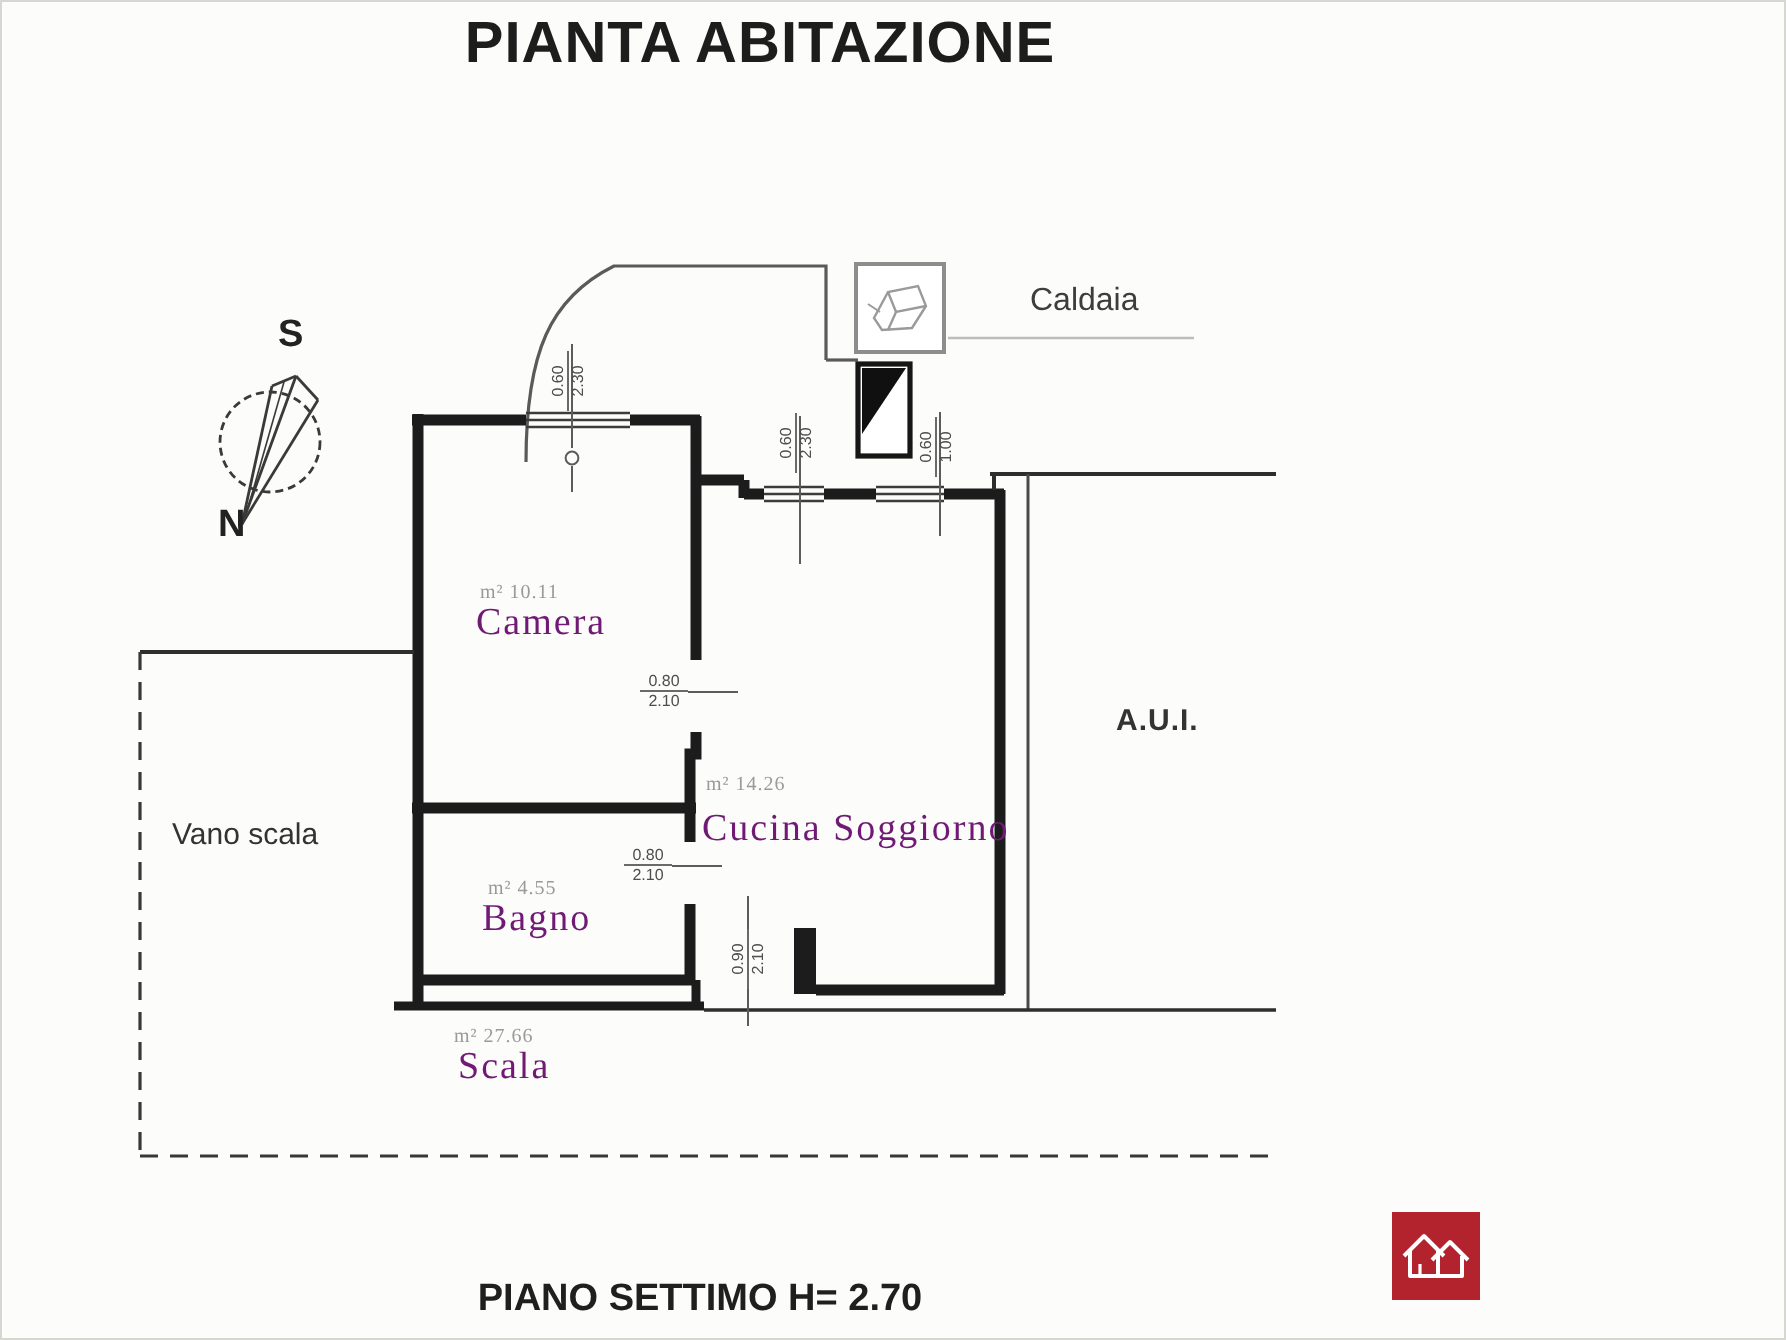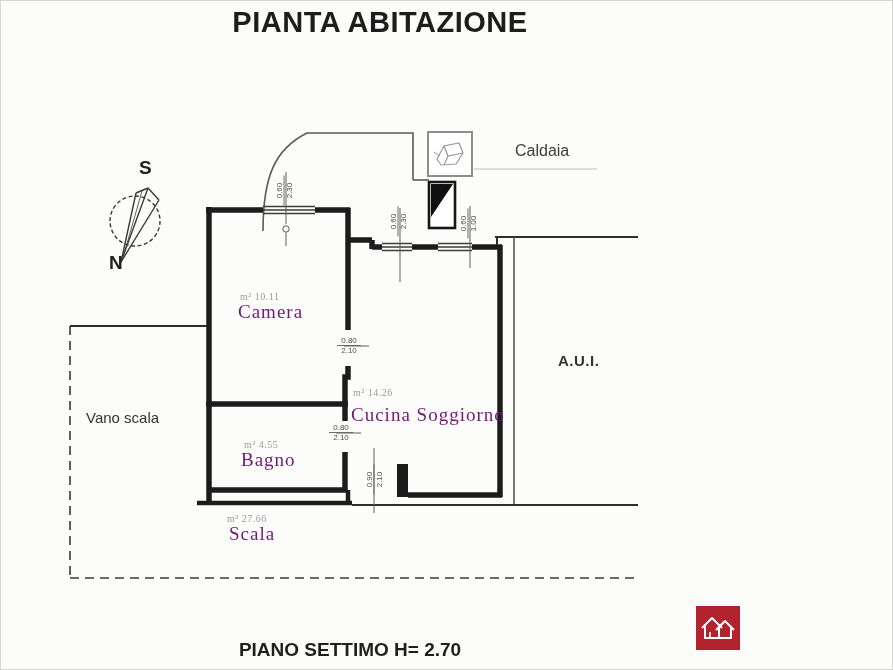--- a/index.html
+++ b/index.html
@@ -29,21 +29,21 @@
     position:absolute;font-family:"Liberation Serif",serif;
     font-size:19px;color:#701a75;letter-spacing:1px;white-space:nowrap;
   }
   .dim{
     position:absolute;font-size:8px;line-height:9px;color:#4e4e4e;
     text-align:center;white-space:nowrap;
   }
   .dim .top{display:block;border-bottom:1px solid #6a6a6a;padding:0 1px;}
   .dim .bot{display:block;padding:0 1px;}
   .dim-v{transform:rotate(-90deg);transform-origin:center center;width:30px;}
-  .dim-h{width:24px;margin-left:17px;}
+  .dim-h{width:24px;}
   .logo{left:688px;top:598px;width:200px;height:66px;}
   .logo-box{
     position:absolute;left:8px;top:8px;width:44px;height:44px;
     background:#b2232e;
   }
   .logo-text{position:absolute;left:62px;top:6px;}
   .logo-line{
     font-family:"Liberation Serif",serif;font-weight:bold;
     font-size:16px;line-height:17px;color:#b2232e;letter-spacing:1px;
   }

